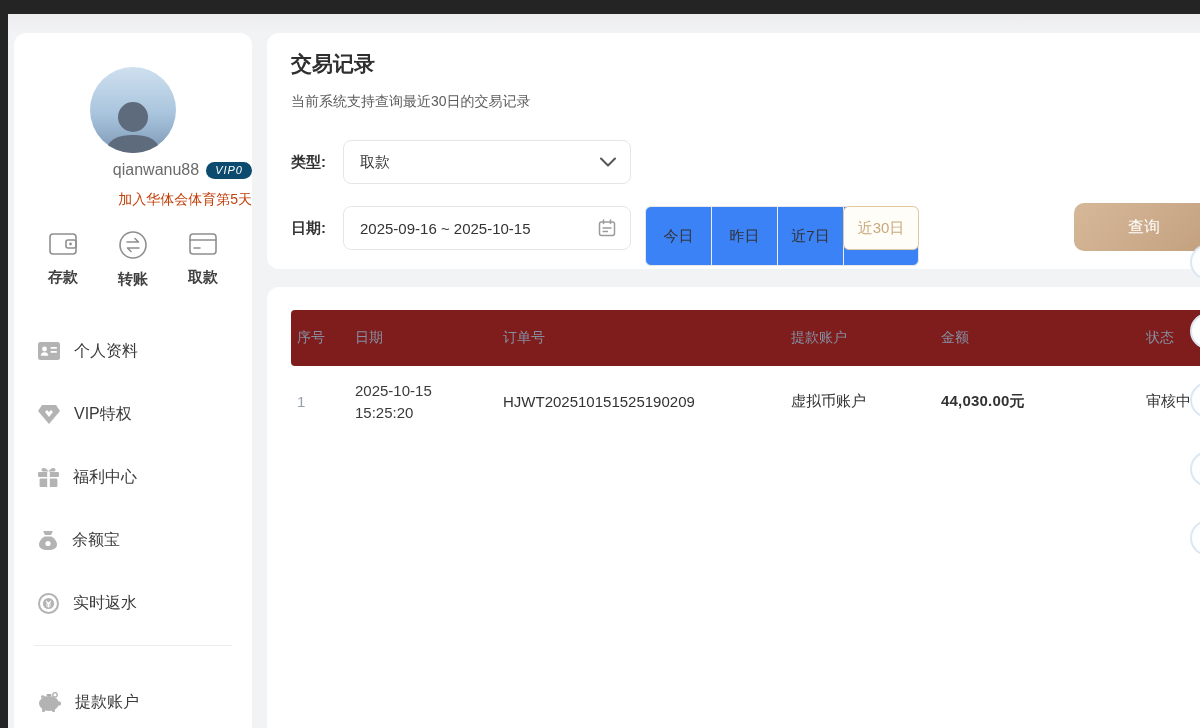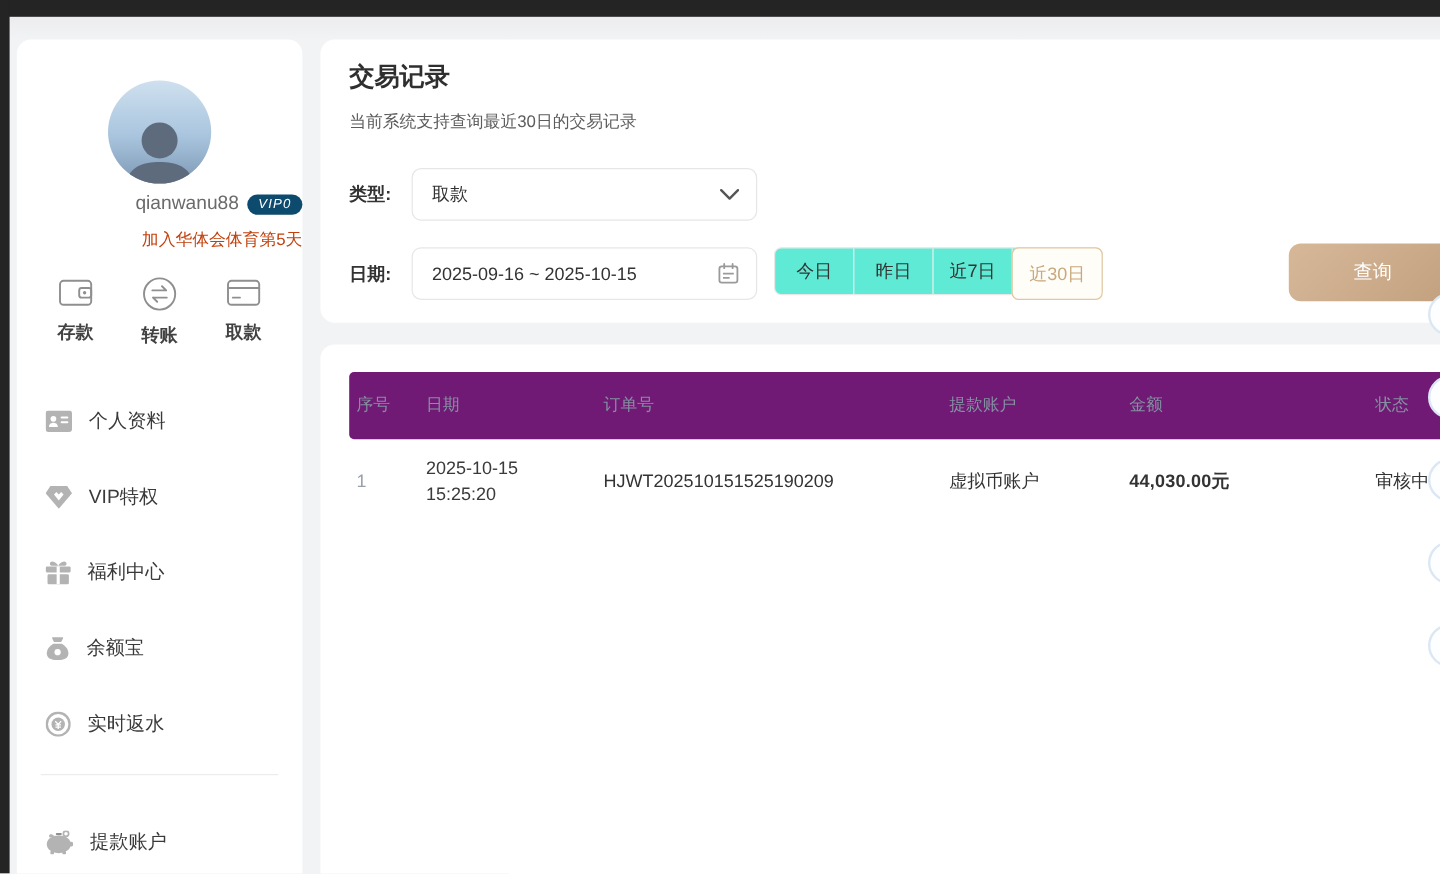--- a/index.html
+++ b/index.html
@@ -65,22 +65,22 @@
   .filter-row { position:absolute; left:24px; display:flex; align-items:center; }
   .row-type { top:107px; }
   .row-date { top:173px; }
   .filter-label { width:52px; font-size:15px; color:#333;font-weight:bold; }
   .select-box, .date-box {
     width:288px; height:44px; border:1px solid #e6e6e6; border-radius:8px; background:#fff;
     display:flex; align-items:center; padding:0 14px 0 16px; cursor:pointer;
   }
   .select-value, .date-value { flex:1; font-size:15px; color:#333; }
   .range-group {
-    position:absolute; left:378px; top:173px; height:40px; display:flex;
-    border:1px solid #e8e8e8; border-radius:6px; background:#5eead4;
+    position:absolute; left:378px; top:173px; height:60px; display:flex;
+    border:1px solid #e8e8e8; border-radius:6px; background:#3b82f6;
   }
   .range-btn {
     width:66px; height:100%; display:flex; align-items:center; justify-content:center;
     font-size:15px; color:#333; cursor:pointer; border-right:1px solid #eee;
   }
   .range-btn:last-child { border-right:none; }
   .range-btn.active {
     width:76px; margin:-1px; height:44px; border:1px solid #e2c8a0; border-radius:6px;
     background:#fffdf8; color:#c9a87c;
   }
@@ -91,21 +91,21 @@
     color:#fff; font-size:16px; display:flex; align-items:center; justify-content:center;
     font-family:inherit;
   }
 
   
   .table-card {
     position:absolute; left:267px; top:287px; right:0; bottom:-20px;
     background:#fff; border-radius:12px 0 0 12px; padding:23px 0 0 24px;
   }
   .tbl-grid { display:grid; grid-template-columns:64px 148px 288px 150px 205px 140px; }
-  .tbl-head { background:#701a75; border-radius:4px 0 0 4px; height:56px; }
+  .tbl-head { background:#7f1d1d; border-radius:4px 0 0 4px; height:56px; }
   .tbl-head .cell { display:flex; align-items:center; font-size:14px; color:#8590a3; }
   .tbl-row { min-height:70px; }
   .tbl-row .cell { display:flex; align-items:center; font-size:15px; color:#333; padding:14px 0; }
   .cell.c-index { color:#9aa0ab; padding-left:6px; }
   .tbl-head .cell.c-index { padding-left:6px; color:#8590a3; }
   .date-cell { line-height:1.45; font-size:15px; color:#3a3a3a; }
   .c-amount { font-weight:bold; color:#1c1c1c; letter-spacing:.2px; }
   .c-status { color:#3a3a3a; }
 
   

